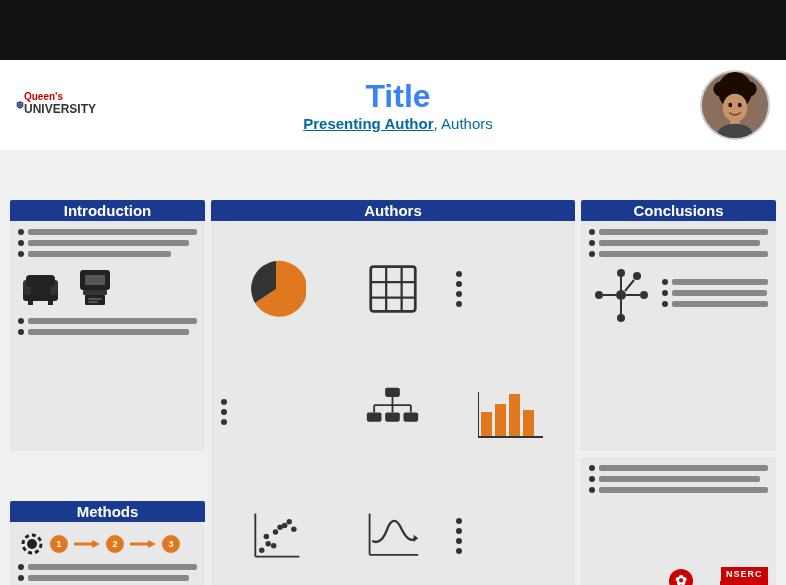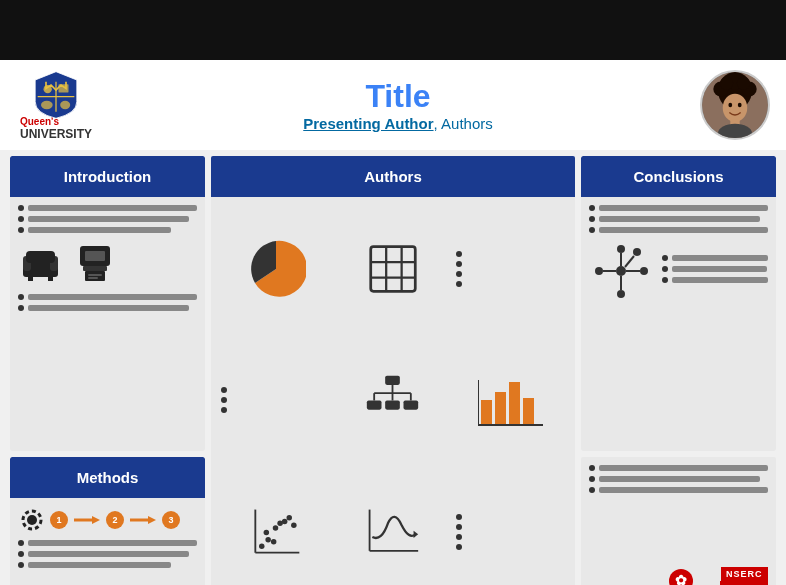--- a/index.html
+++ b/index.html
@@ -24,21 +24,21 @@
       align-items: center;
       justify-content: space-between;
       padding: 8px 16px;
       background: #fff;
       height: 90px;
     }
 
     .header-logo {
       width: 80px;
       display: flex;
-      flex-direction: column;
+      flex-direction: row;
       align-items: center;
     }
 
     .logo-shield {
       width: 50px;
       height: 50px;
       position: relative;
     }
 
     .header-center {
@@ -113,24 +113,25 @@
       display: flex;
       flex-direction: column;
       gap: 6px;
     }
 
     
     .section-header {
       background: #1a3a8f;
       color: #fff;
       text-align: center;
-      padding: 12px 0;
+      padding: 2px 0;
       font-size: 15px;
       font-weight: bold;
       border-radius: 2px 2px 0 0;
+      margin-top: 44px;
     }
 
     .section-body {
       background: #e8e8e8;
       flex: 1;
       padding: 8px;
       border-radius: 0 0 2px 2px;
     }
 
     .section-box {

